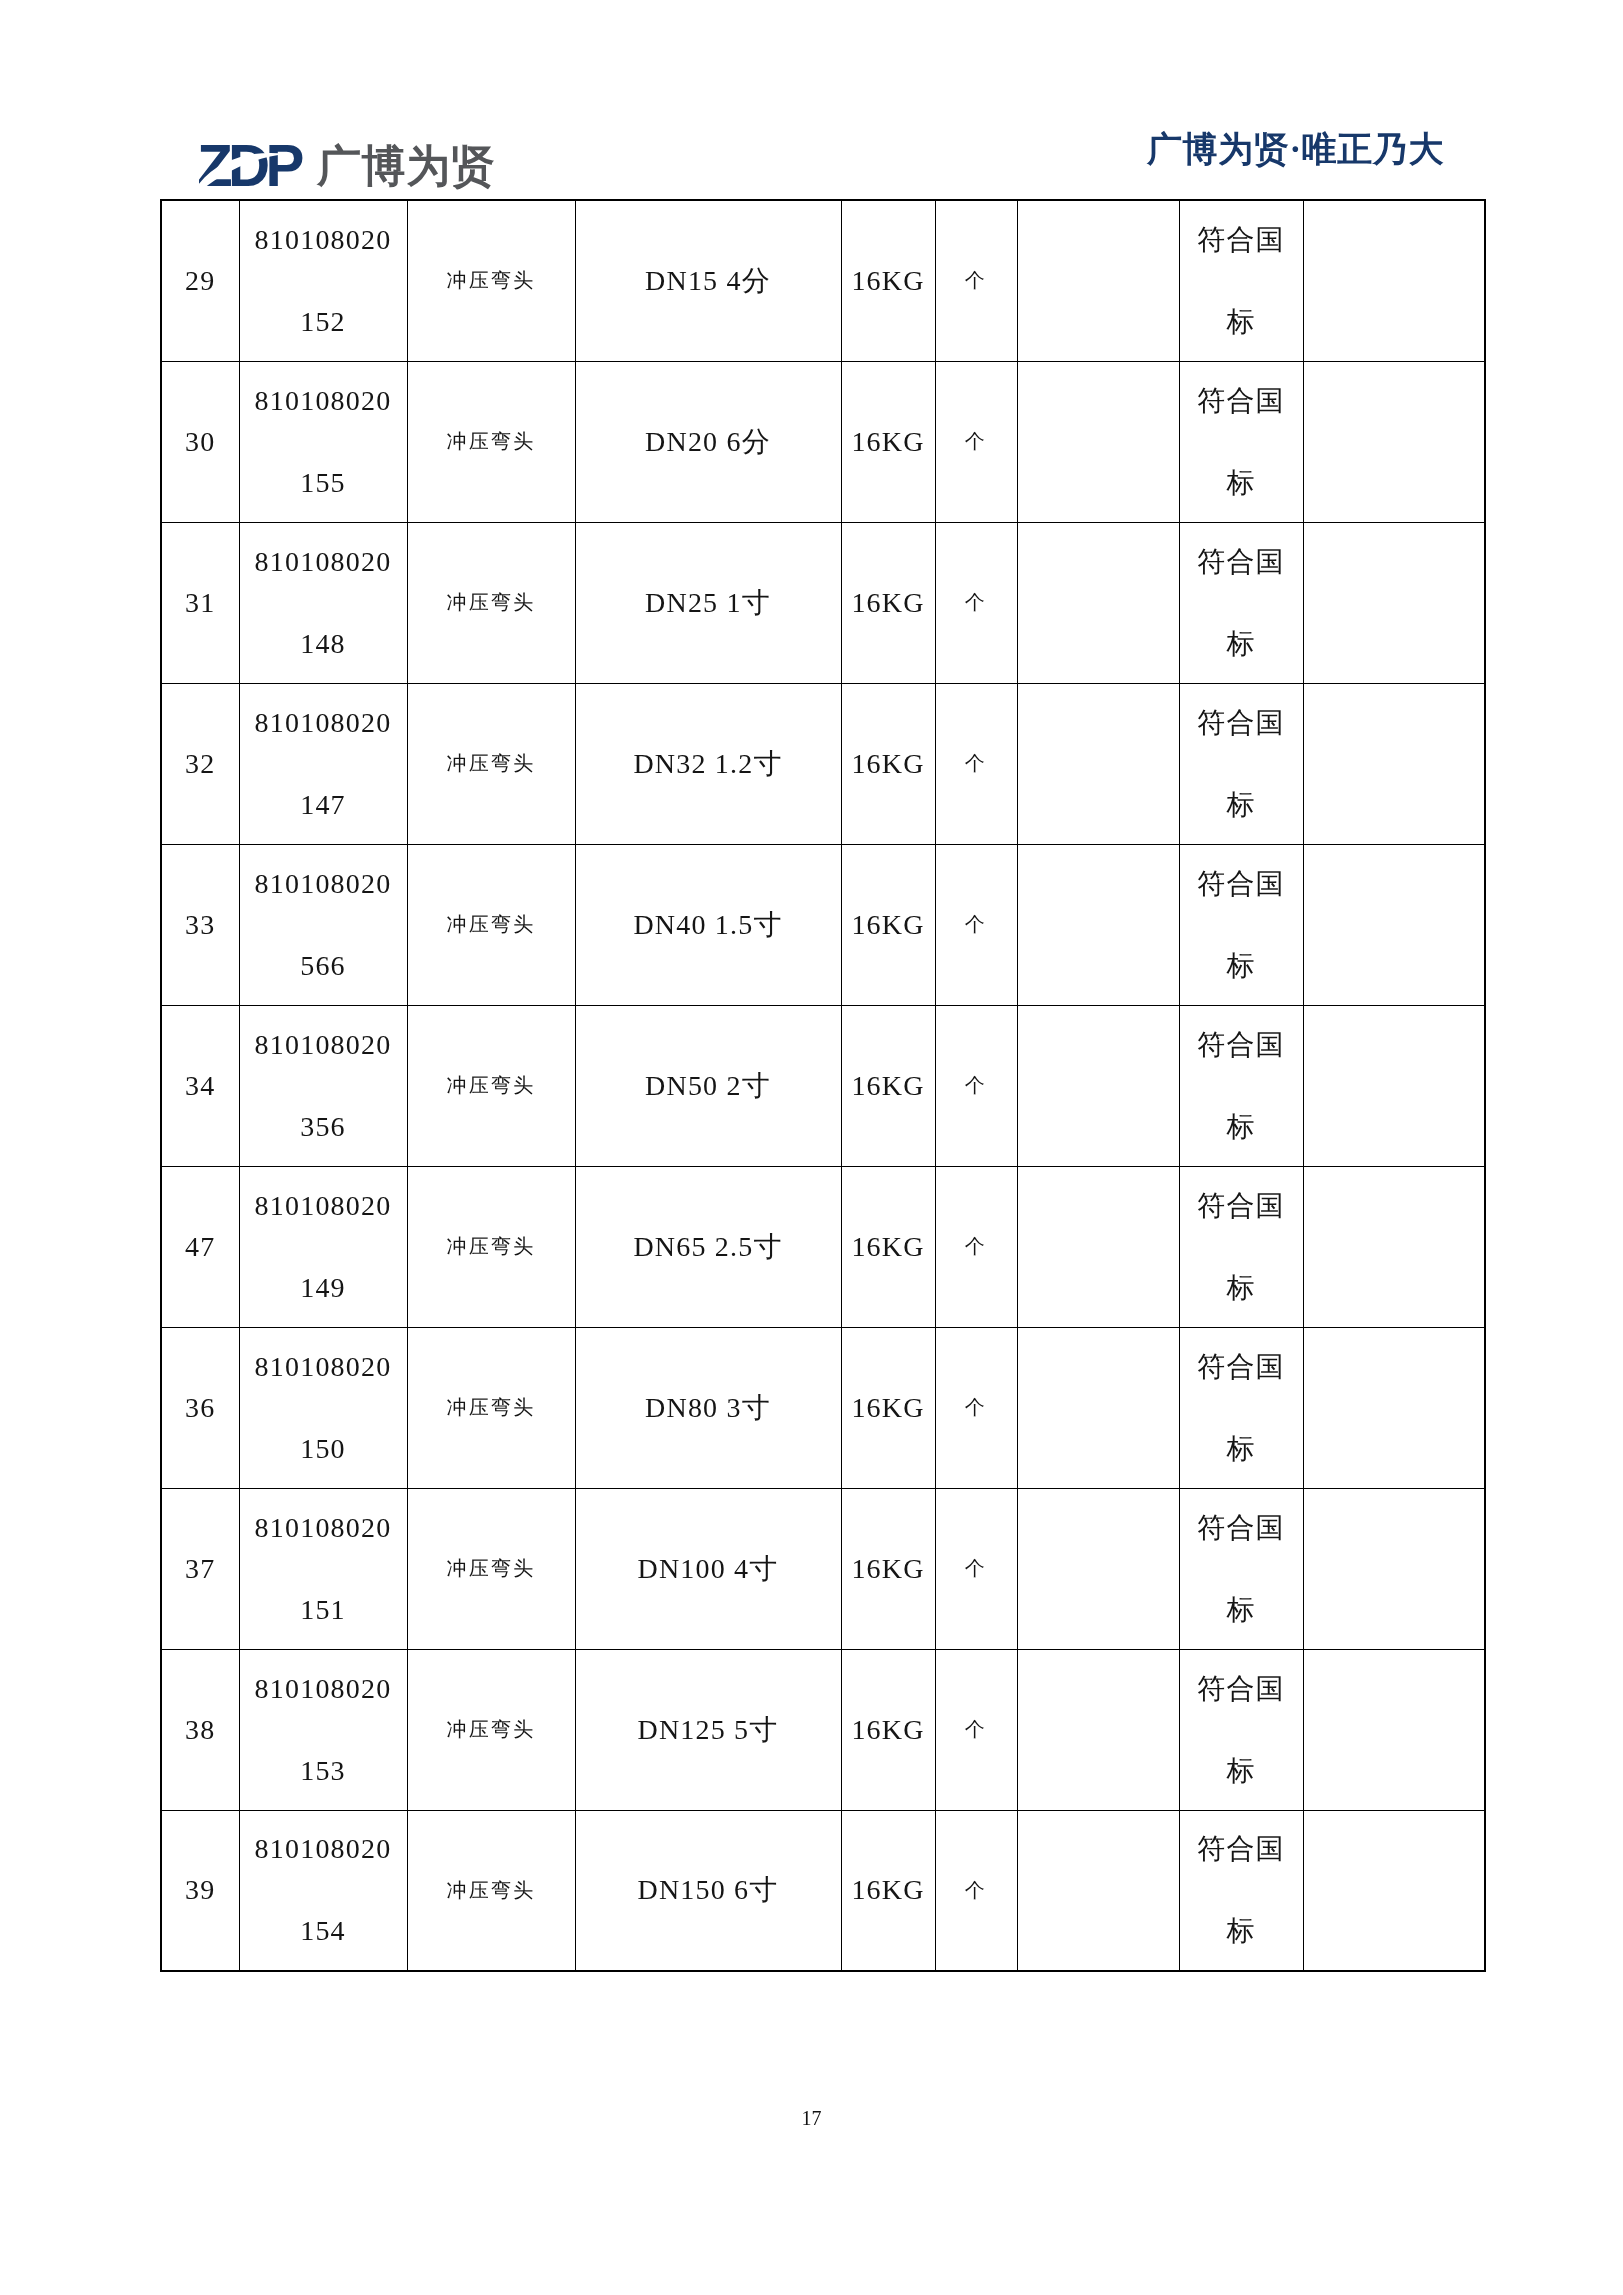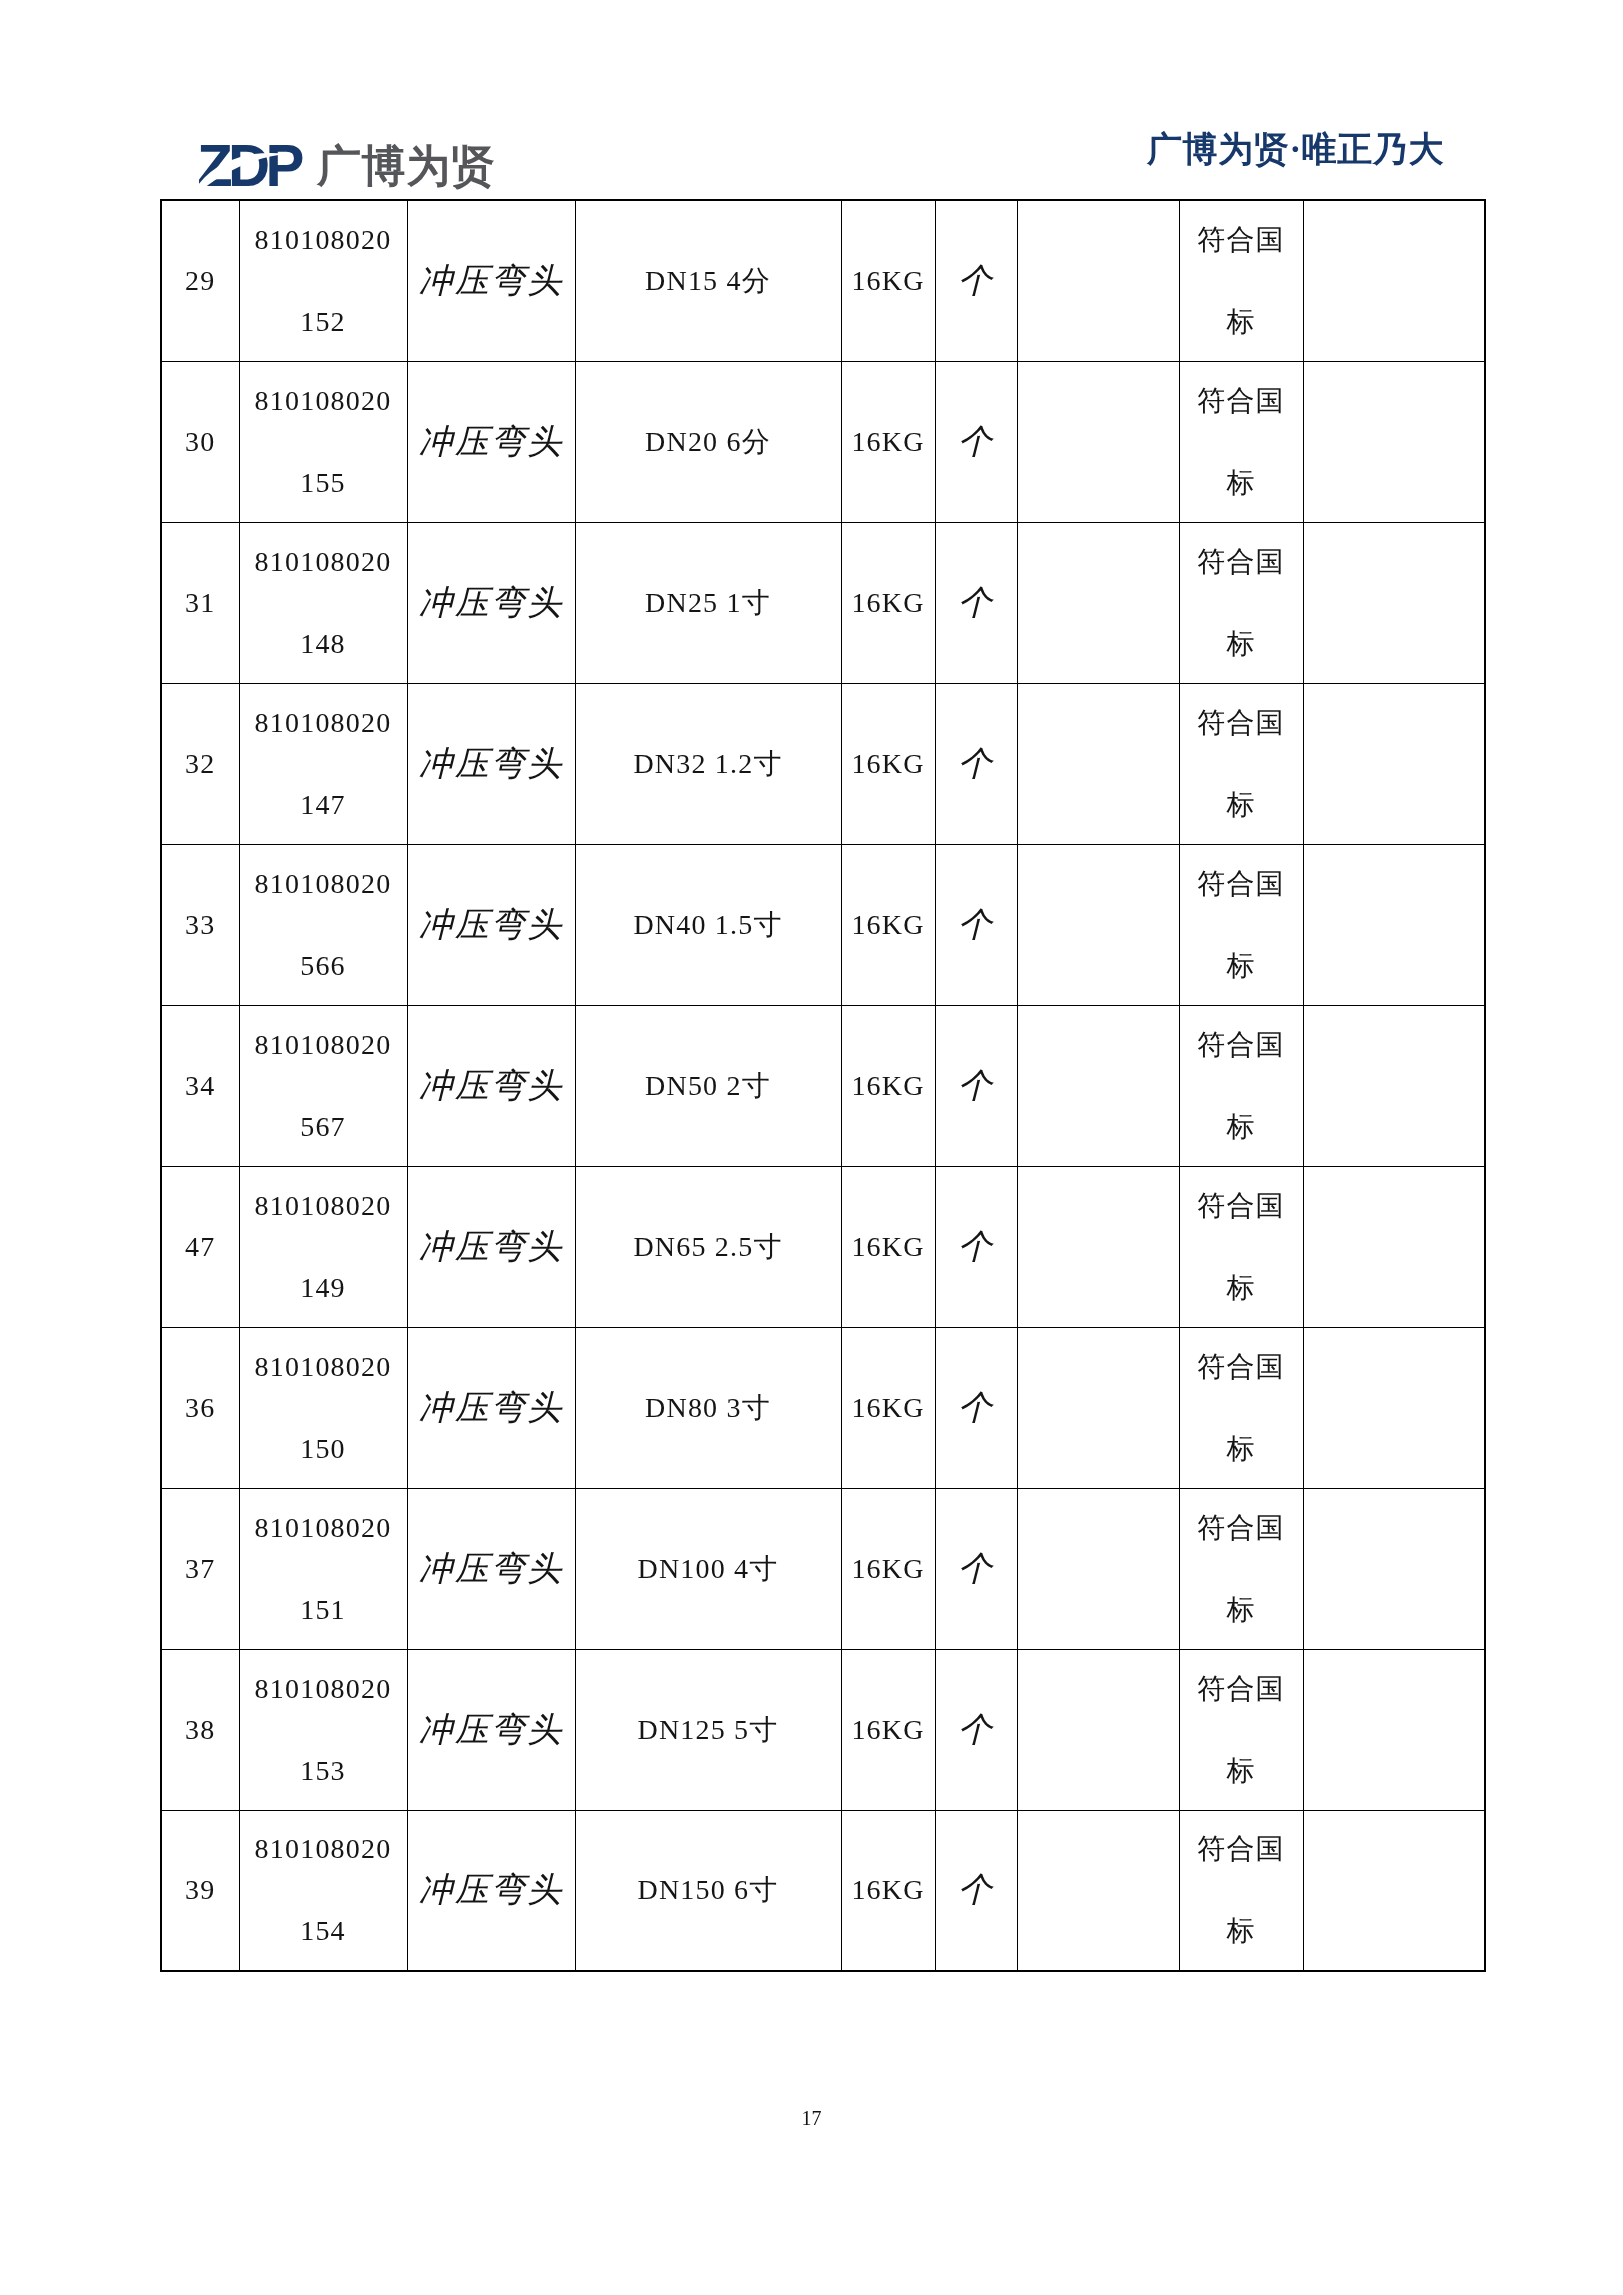--- a/index.html
+++ b/index.html
@@ -26,21 +26,21 @@
   table{
     border-collapse:collapse;table-layout:fixed;width:1323px;
     border:2.3px solid #000;
   }
   td{
     border:1.2px solid #000;border-top-width:1.8px;border-bottom-width:1.8px;
     text-align:center;vertical-align:middle;
     font-size:28px;letter-spacing:1.2px;padding:0;overflow:hidden;
   }
   tr{height:161px;}
-  .c-name,.c-unit{font-size:34px;letter-spacing:2.3px;font-style:italic;}
+  .c-name,.c-unit{font-size:20px;letter-spacing:2.3px;}
   .lines{display:flex;flex-direction:column;align-items:center;justify-content:space-between;gap:54px;height:100%;}
   .lines div{line-height:1;}
 
   
   .page-number{
     position:absolute;top:2107px;left:0;width:1623px;text-align:center;
     font-size:20px;color:#111;
   }
 </style>
 </head>
@@ -180,21 +180,21 @@
         </div>
       </td>
       <td class="c-note"></td>
     </tr>
 
     <tr>
       <td class="c-no">34</td>
       <td class="c-code">
         <div class="lines">
           <div>810108020</div>
-          <div>567</div>
+          <div>356</div>
         </div>
       </td>
       <td class="c-name">冲压弯头</td>
       <td class="c-spec">DN50 2寸</td>
       <td class="c-press">16KG</td>
       <td class="c-unit">个</td>
       <td class="c-qty"></td>
       <td class="c-remark">
         <div class="lines">
           <div>符合国</div>

